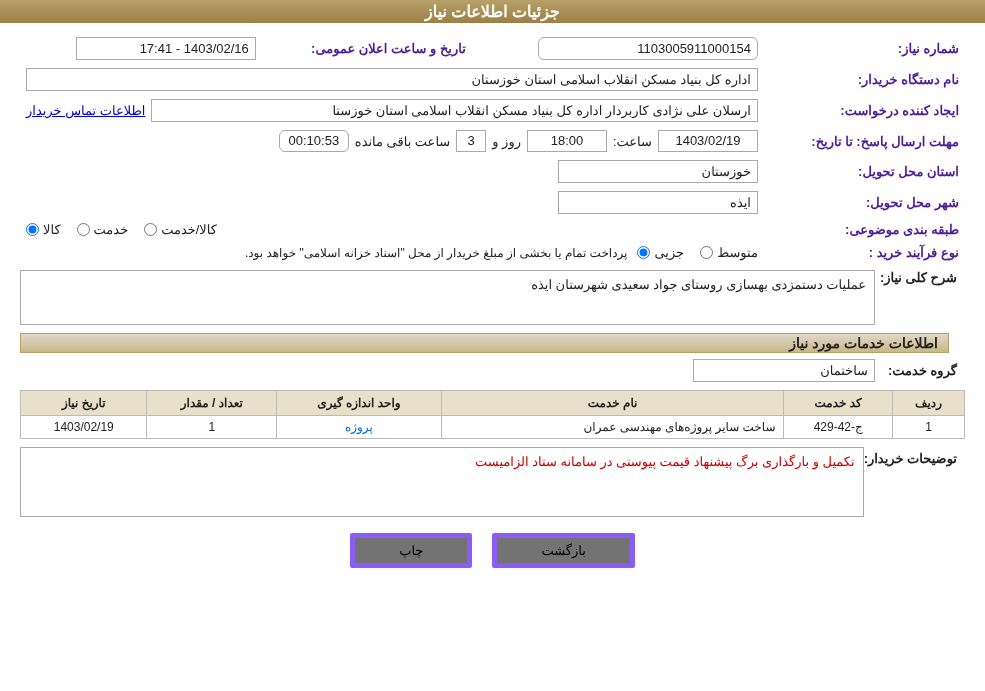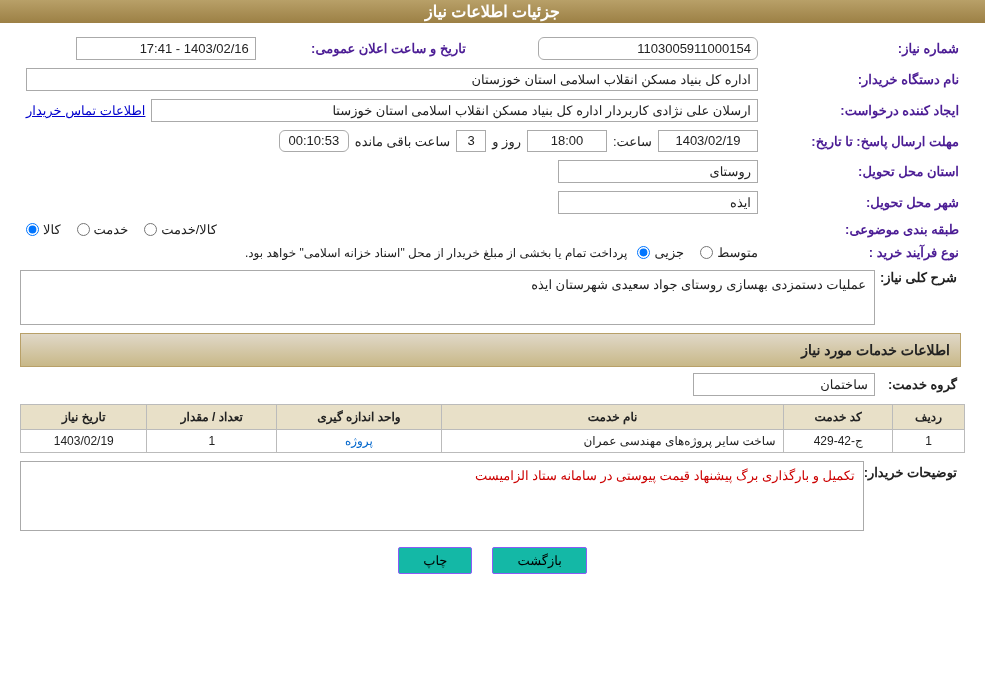--- a/index.html
+++ b/index.html
@@ -58,24 +58,24 @@
       width: 100%;
       border: 1px solid #aaa;
       background: #fff;
       padding: 3px 6px;
       min-height: 22px;
     }
     .section-title {
       background: linear-gradient(to bottom, #e0d8c8, #c8b888);
       border: 1px solid #b8a068;
       text-align: right;
-      padding: 8px 10px;
+      padding: 1px 10px;
       font-weight: bold;
       font-size: 14px;
-      margin: 8px 4px 6px 0;
+      margin: 8px 16px 6px 0;
     }
     .blue-link {
       color: #0000cc;
       text-decoration: underline;
       cursor: pointer;
     }
     .radio-group {
       display: flex;
       gap: 16px;
       align-items: center;
@@ -143,23 +143,23 @@
     .desc-content {
       flex: 1;
     }
     .buttons-row {
       display: flex;
       justify-content: center;
       gap: 20px;
       margin: 16px 0 10px 0;
     }
     .btn {
-      padding: 5px 24px;
-      border: 1px solid #8b5cf6;
-      background: #14b8a6;
+      padding: 5px 44px;
+      border: 5px solid #8b5cf6;
+      background: #737373;
       cursor: pointer;
       font-family: Tahoma, Arial, sans-serif;
       font-size: 13px;
       border-radius: 2px;
     }
     .need-desc-box {
       border: 1px solid #aaa;
       background: #fff;
       padding: 6px 8px;
       min-height: 55px;
@@ -246,21 +246,21 @@
             <div class="small-box" style="width:70px;border-radius:6px;">
               <span>00:10:53</span>
             </div>
           </div>
         </td>
       </tr>
       <tr>
         <td class="label-cell">استان محل تحویل:</td>
         <td class="value-cell" colspan="3">
           <div class="input-box" style="width:200px;">
-            <span>روستای</span>
+            <span>خوزستان</span>
           </div>
         </td>
       </tr>
       <tr>
         <td class="label-cell">شهر محل تحویل:</td>
         <td class="value-cell" colspan="3">
           <div class="input-box" style="width:200px;">
             <span>ایذه</span>
           </div>
         </td>

